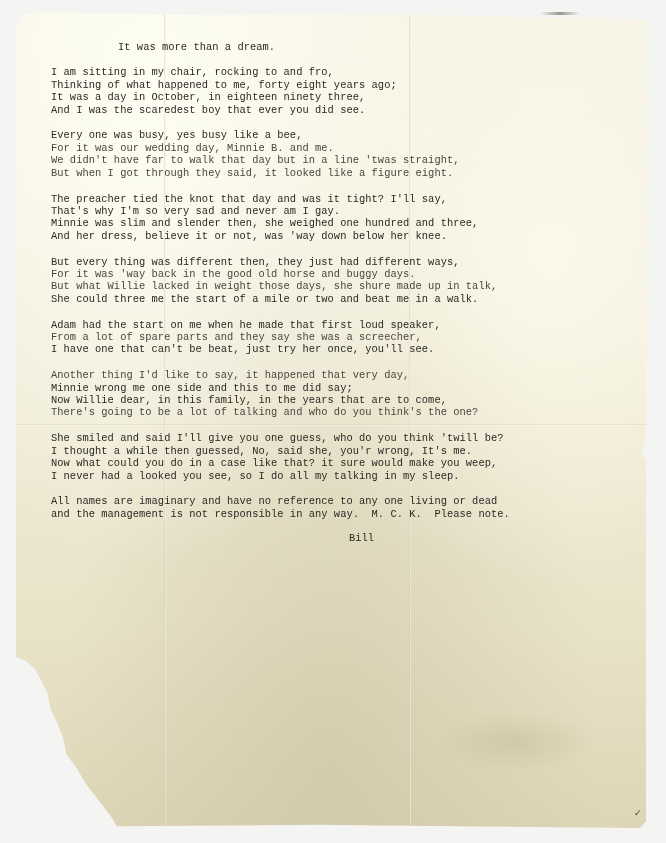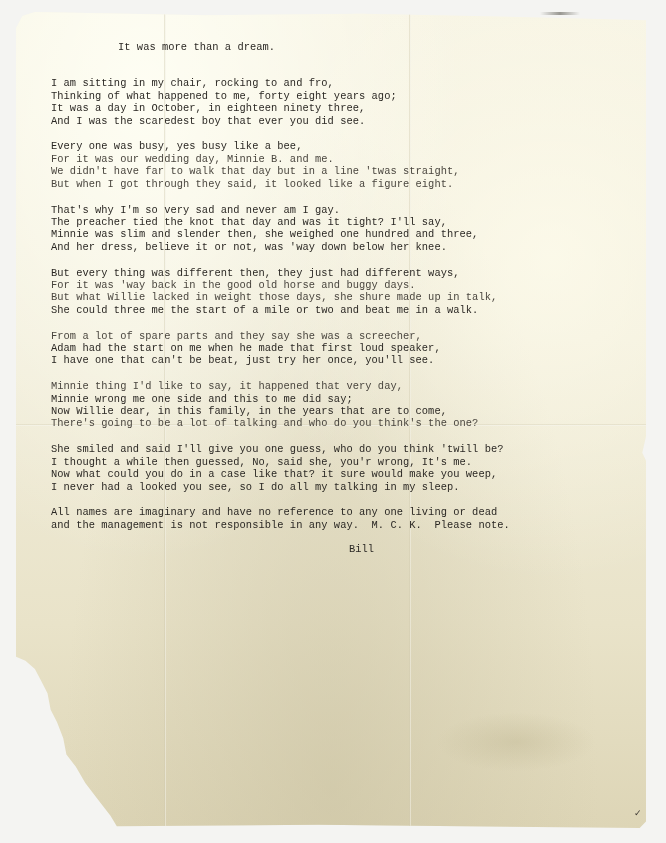--- a/index.html
+++ b/index.html
@@ -70,21 +70,21 @@
     width: 560px;
     font-family: "Liberation Mono", "DejaVu Sans Mono", monospace;
     font-size: 10.4px;
     line-height: 12.4px;
     color: #2b2824;
     letter-spacing: 0.05px;
   }
   .title {
     margin-left: 67px;
     height: 12.4px;
-    margin-bottom: 24px;
+    margin-bottom: 13px;
     white-space: pre;
   }
   .stanza {
     margin-bottom: 13.5px;
   }
   .line {
     display: block;
     white-space: pre;
     height: 12.4px;
   }
@@ -135,41 +135,41 @@
     </div>
 
     <div class="stanza">
       <span class="line">Every one was busy, yes busy like a bee,</span>
       <span class="line faint">For it was our wedding day, Minnie B. and me.</span>
       <span class="line faint">We didn't have far to walk that day but in a line 'twas straight,</span>
       <span class="line faint">But when I got through they said, it looked like a figure eight.</span>
     </div>
 
     <div class="stanza">
+      <span class="line">The preacher tied the knot that day and was it tight? I'll say,</span>
       <span class="line">That's why I'm so very sad and never am I gay.</span>
-      <span class="line">The preacher tied the knot that day and was it tight? I'll say,</span>
       <span class="line">Minnie was slim and slender then, she weighed one hundred and three,</span>
       <span class="line">And her dress, believe it or not, was 'way down below her knee.</span>
     </div>
 
     <div class="stanza">
       <span class="line">But every thing was different then, they just had different ways,</span>
       <span class="line faint">For it was 'way back in the good old horse and buggy days.</span>
       <span class="line faint">But what Willie lacked in weight those days, she shure made up in talk,</span>
       <span class="line">She could three me the start of a mile or two and beat me in a walk.</span>
     </div>
 
     <div class="stanza">
+      <span class="line">Adam had the start on me when he made that first loud speaker,</span>
       <span class="line faint">From a lot of spare parts and they say she was a screecher,</span>
-      <span class="line">Adam had the start on me when he made that first loud speaker,</span>
       <span class="line">I have one that can't be beat, just try her once, you'll see.</span>
     </div>
 
     <div class="stanza">
-      <span class="line faint">Minnie thing I'd like to say, it happened that very day,</span>
+      <span class="line faint">Another thing I'd like to say, it happened that very day,</span>
       <span class="line">Minnie wrong me one side and this to me did say;</span>
       <span class="line">Now Willie dear, in this family, in the years that are to come,</span>
       <span class="line faint">There's going to be a lot of talking and who do you think's the one?</span>
     </div>
 
     <div class="stanza">
       <span class="line">She smiled and said I'll give you one guess, who do you think 'twill be?</span>
       <span class="line">I thought a while then guessed, No, said she, you'r wrong, It's me.</span>
       <span class="line">Now what could you do in a case like that? it sure would make you weep,</span>
       <span class="line">I never had a looked you see, so I do all my talking in my sleep.</span>

